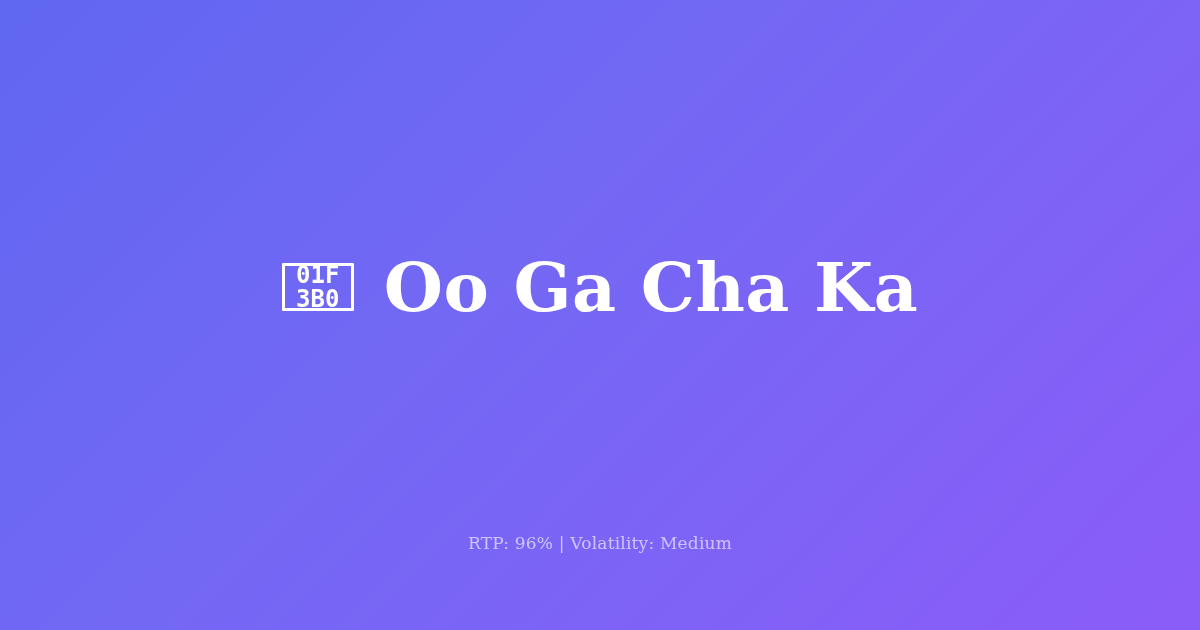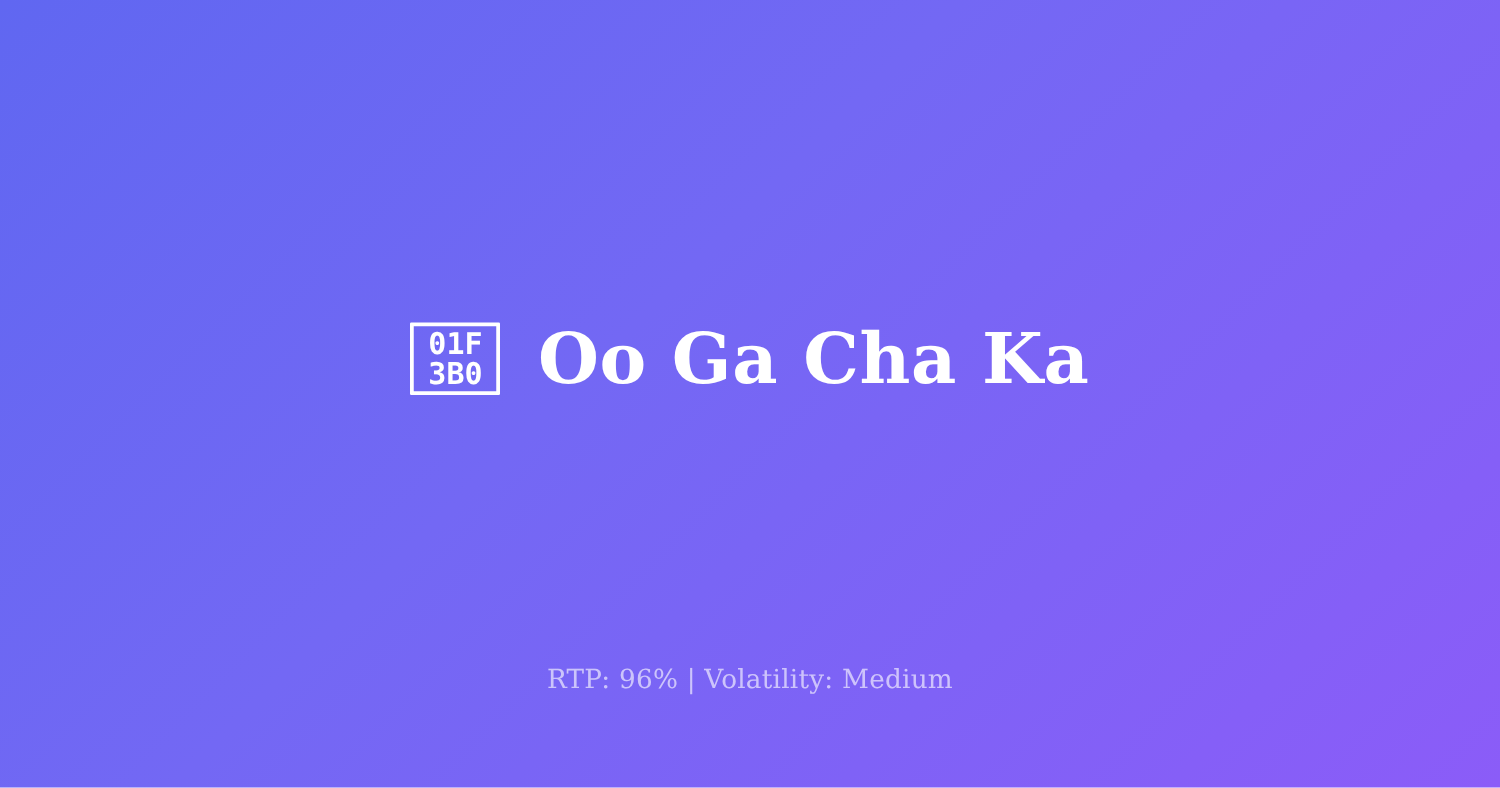--- a/index.html
+++ b/index.html
@@ -50,41 +50,41 @@
     white-space: nowrap;
   }
 
   
   .tofu {
     display: inline-flex;
     flex-direction: column;
     align-items: center;
     justify-content: center;
     width: 72px;
-    height: 58px;
+    height: 48px;
     box-sizing: border-box;
     border: 3px solid #ffffff;
     border-radius: 1px;
     padding: 2px 2px;
     flex: 0 0 auto;
   }
 
   .tofu-line {
     font-family: "DejaVu Sans Mono", "Liberation Mono", monospace;
     font-size: 24px;
     line-height: 24px;
     font-weight: 700;
     letter-spacing: 0px;
     color: #ffffff;
     display: block;
   }
 
   .title-text {
     font-family: "DejaVu Serif", "Liberation Serif", serif;
-    font-size: 56px;
+    font-size: 68px;
     line-height: 80px;
     font-weight: 700;
     color: #ffffff;
     letter-spacing: 0.5px;
   }
 
   .subtitle {
     margin-top: 44px;
     font-family: "DejaVu Serif", "Liberation Serif", serif;
     font-size: 37px;
@@ -95,21 +95,21 @@
   }
 
   
   .stats {
     position: absolute;
     left: 0;
     right: 0;
     top: 528px;
     text-align: center;
     font-family: "DejaVu Serif", "Liberation Serif", serif;
-    font-size: 21px;
+    font-size: 17px;
     line-height: 30px;
     font-weight: 400;
     color: rgba(255, 255, 255, 0.62);
     letter-spacing: 0.2px;
   }
 </style>
 </head>
 <body>
 
 <div class="og-card">

